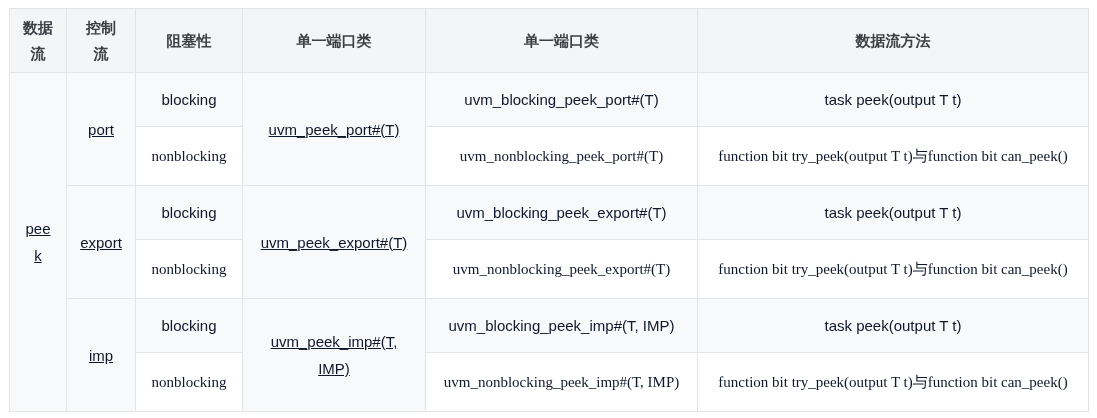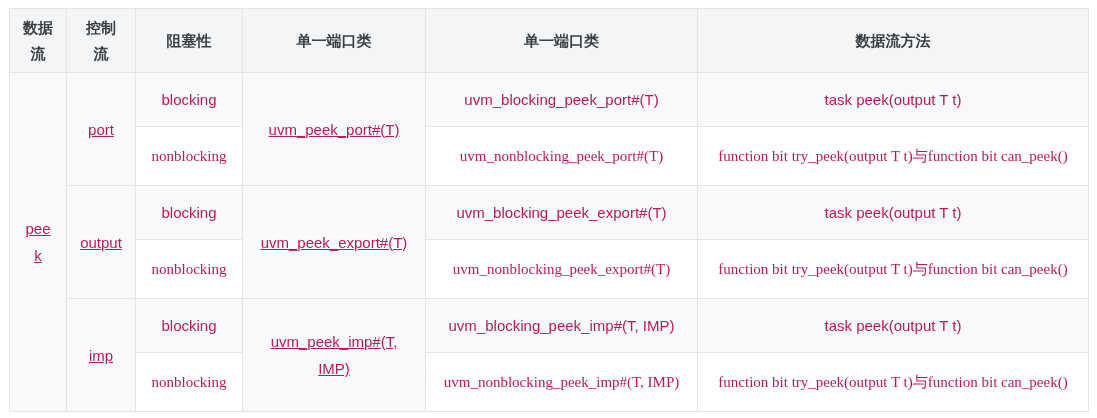--- a/index.html
+++ b/index.html
@@ -20,21 +20,21 @@
     table-layout: fixed;
     width: 1079px;
   }
   table.uvm-table th,
   table.uvm-table td {
     border: 1px solid #e2e4e6;
     text-align: center;
     vertical-align: middle;
     font-size: 15px;
     line-height: 1.8;
-    color: #be185d;
+    color: #0f172a;
     padding: 6px 12px;
     word-wrap: break-word;
     overflow-wrap: break-word;
     background-clip: padding-box;
   }
   table.uvm-table thead tr { height: 62px; }
   table.uvm-table th {
     background: #f4f5f6;
     font-weight: bold;
     color: #3b4045;
@@ -90,21 +90,21 @@
         <td>uvm_blocking_peek_port#(T)</td>
         <td>task peek(output T t)</td>
       </tr>
       <tr class="row-plain">
         <td>nonblocking</td>
         <td>uvm_nonblocking_peek_port#(T)</td>
         <td>function bit try_peek(output T t)与function bit can_peek()</td>
       </tr>
 
       <tr class="row-striped">
-        <td class="merged" rowspan="2">output</td>
+        <td class="merged" rowspan="2">export</td>
         <td>blocking</td>
         <td class="merged" rowspan="2">uvm_peek_export#(T)</td>
         <td>uvm_blocking_peek_export#(T)</td>
         <td>task peek(output T t)</td>
       </tr>
       <tr class="row-plain">
         <td>nonblocking</td>
         <td>uvm_nonblocking_peek_export#(T)</td>
         <td>function bit try_peek(output T t)与function bit can_peek()</td>
       </tr>

